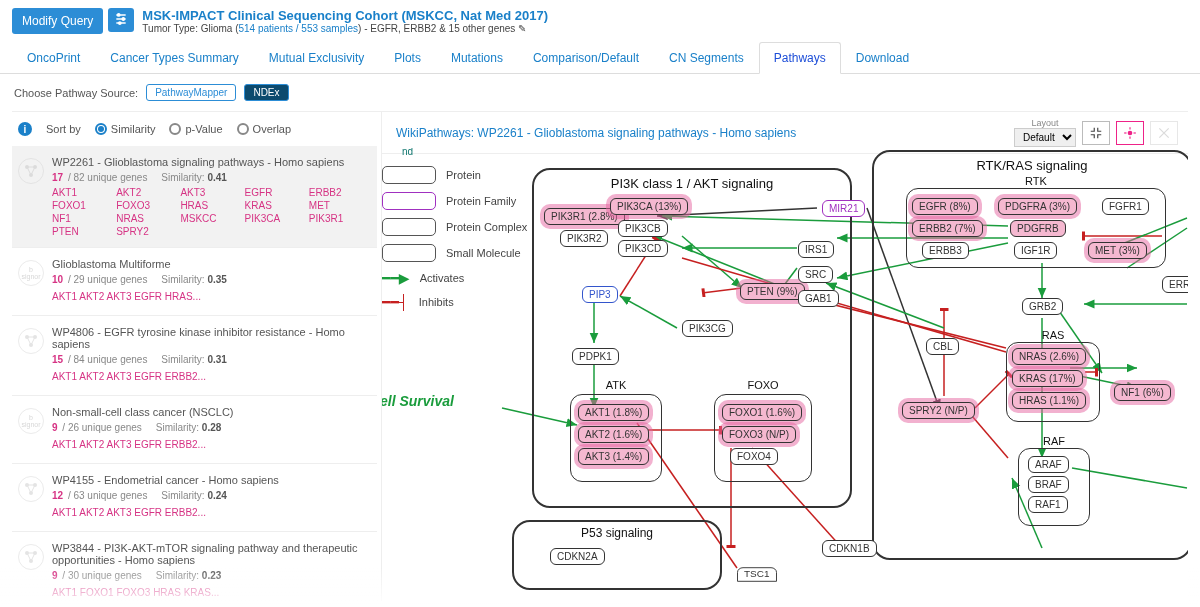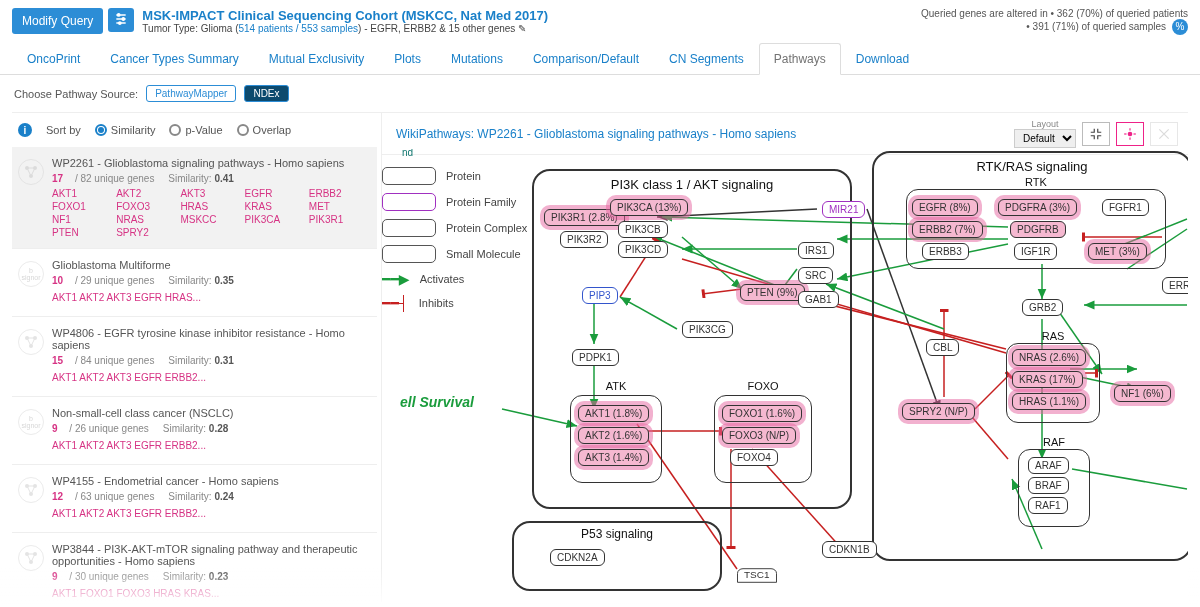--- a/index.html
+++ b/index.html
@@ -7,38 +7,38 @@
 .top-bar { display: flex; align-items: flex-start; padding: 8px 12px 4px 12px; }
 .modify-btn { background: #2c8dd6; color: #fff; border: none; padding: 6px 10px; font-size: 12px; border-radius: 3px; cursor: pointer; margin-right: 5px;}
 .settings-btn { background: #2c8dd6; color: #fff; border: none; padding: 4px 6px; border-radius: 3px; cursor: pointer; margin-right: 8px; font-size: 14px; line-height: 1;}
 .cohort-title { color: #1a80c9; font-weight: bold; font-size: 13px; }
 .cohort-sub { font-size: 10px; color: #444; }
 .cohort-sub .link { color: #1a80c9; }
 .query-stats { margin-left: auto; font-size: 10px; text-align: right; color: #555; }
 .stats-icon { display: inline-block; background:#2c8dd6; color:#fff; width:16px; height:16px; border-radius:50%; text-align:center; font-size:10px; line-height:16px; vertical-align: middle; margin-left:6px;}
 .tabs { display: flex; border-bottom: 1px solid #ddd; padding: 0 12px; margin-top: 4px;}
 .tab { padding: 8px 14px; font-size: 12px; color: #1a80c9; cursor: pointer; border: 1px solid transparent; margin-bottom: -1px;}
-.tab.active { color: #737373; border: 1px solid #ddd; border-bottom: 1px solid #fff; border-radius: 3px 3px 0 0;}
+.tab.active { color: #1d4ed8; border: 1px solid #ddd; border-bottom: 1px solid #fff; border-radius: 3px 3px 0 0;}
 .source-row { padding: 10px 14px; font-size: 11px; color: #555; display: flex; align-items:center; gap:8px;}
 .source-btn { border: 1px solid #2c8dd6; color: #2c8dd6; background:#fff; padding: 2px 8px; font-size:10px; border-radius:3px; cursor:pointer;}
 .source-btn.active { background:#0c4a6e; color:#fff;}
 .main-area { display:flex; height: 490px; border-top:1px solid #eee; margin:0 12px;}
 .left-panel { width: 370px; overflow-y:auto; border-right:1px solid #eee; padding-right:4px;}
 .sort-row { display:flex; align-items:center; gap:14px; font-size:11px; padding:10px 6px; color:#555;}
 .info-dot { width:14px; height:14px; border-radius:50%; background:#1a80c9; color:#fff; display:inline-flex; align-items:center; justify-content:center; font-size:10px; font-weight:bold;}
 .radio { display:flex; align-items:center; gap:4px; cursor:pointer;}
 .radio-circle { width:12px; height:12px; border:2px solid #1a80c9; border-radius:50%; display:inline-flex; align-items:center; justify-content:center;}
 .radio-circle.checked::after { content:""; width:6px; height:6px; background:#1a80c9; border-radius:50%; display:block;}
 .radio-circle.gray { border-color:#888;}
 .pathway-item { padding:10px 10px 10px 40px; border-bottom:1px solid #eee; position:relative; font-size:11px;}
 .pathway-item.selected { background:#f2f2f2;}
 .pw-icon { position:absolute; left:6px; top:12px; width:26px; height:26px; border:1px solid #ccc; border-radius:50%; opacity:.4; display:flex; align-items:center; justify-content:center; font-size:7px; color:#999; text-align:center; line-height:1;}
 .pw-title { color:#555; margin-bottom:4px;}
 .pw-stats { color:#888; font-size:10px; margin-bottom:4px;}
-.pw-count { color:#d63384; font-weight:bold; margin-right:9px;}
+.pw-count { color:#d63384; font-weight:bold; margin-right:2px;}
 .pw-genes { color:#d63384; font-size:10px; line-height:1.6;}
 .gene-cols { display:grid; grid-template-columns: repeat(5, 1fr); gap:2px 6px; color:#d63384; font-size:10px;}
 .right-panel { flex:1; position:relative; background:#fff;}
 .viz-header { display:flex; align-items:center; padding:6px 10px; border-bottom:1px solid #eee; gap:6px;}
 .viz-title { color:#1a80c9; font-size:12px; flex:1; padding-left:4px;}
 .layout-select { font-size:10px; border:1px solid #ccc; padding:2px 4px;}
 .layout-label { font-size:9px; color:#888;}
 .tool-btn { width:28px; height:24px; border:1px solid #bbb; background:#fff; display:inline-flex; align-items:center; justify-content:center; cursor:pointer; font-size:12px;}
 .tool-btn.pink { border-color:#e28; color:#e28;}
 .viz-canvas { position:absolute; top:36px; left:0; right:0; bottom:0; overflow:hidden;}
@@ -48,21 +48,21 @@
 .node { position:absolute; border:1.5px solid #333; border-radius:6px; background:#fff; font-size:10px; padding:2px 6px; white-space:nowrap; text-align:center;}
 .node.hl { background:#f5b8d0; box-shadow: 0 0 0 4px rgba(230,100,160,.5);}
 .node.purple { border-color:#a030c0; color:#a030c0;}
 .node.blue { border-color:#3355cc; color:#3355cc;}
 .legend { position:absolute; left:0px; top:10px;}
 .legend-row { display:flex; align-items:center; gap:10px; margin:8px 0; font-size:11px; color:#444;}
 .legend-box { width:54px; height:18px; border:1.5px solid #555; border-radius:5px; background:#fff;}
 .legend-box.purple{border-color:#a030c0;}
 .legend-arrow-a { color:#1a9c3c; font-size:14px;}
 .legend-arrow-i { color:#c62020; font-size:14px;}
-.cell-surv { position:absolute; left:-2px; top:245px; color:#1a9c3c; font-size:14px; font-weight:bold; font-style:italic;margin-left:20px;}
+.cell-surv { position:absolute; left:-2px; top:245px; color:#1a9c3c; font-size:14px; font-weight:bold; font-style:italic;}
 .nd-end { position:absolute; left:20px; top:-2px; font-size:10px; color:#0f766e;text-align:right;}
 svg.edges { position:absolute; top:0; left:0; width:100%; height:100%; pointer-events:none;}
 .scroll-shadow{position:absolute;bottom:0;left:0;right:0;height:40px;background:linear-gradient(transparent,#fff);}
 </style>
 </head>
 <body>
 
 <div class="top-bar">
   <button class="modify-btn">Modify Query</button>
   <button class="settings-btn">
@@ -73,24 +73,20 @@
         <circle cx="8" cy="5" r="2" fill="#fff"></circle>
         <circle cx="16" cy="12" r="2" fill="#fff"></circle>
         <circle cx="10" cy="19" r="2" fill="#fff"></circle>
       </svg>
   </button>
   <div>
     <div class="cohort-title">MSK-IMPACT Clinical Sequencing Cohort (MSKCC, Nat Med 2017)</div>
     <div class="cohort-sub">
       <span>Tumor Type: Glioma (</span><span class="link">514</span><span class="link"> patients / </span><span class="link">553</span><span class="link"> samples</span><span>)</span><span>  - EGFR, ERBB2 &amp; 15 other genes ✎</span>
     </div>
-  </div>
-  <div class="query-stats">
-    <div>Queried genes are altered in   • 362 (70%) of queried patients</div>
-    <div><span>• 391 (71%) of queried samples</span><span class="stats-icon">%</span></div>
   </div>
 </div>
 
 <div class="tabs">
   <div class="tab">OncoPrint</div>
   <div class="tab">Cancer Types Summary</div>
   <div class="tab">Mutual Exclusivity</div>
   <div class="tab">Plots</div>
   <div class="tab">Mutations</div>
   <div class="tab">Comparison/Default</div>

